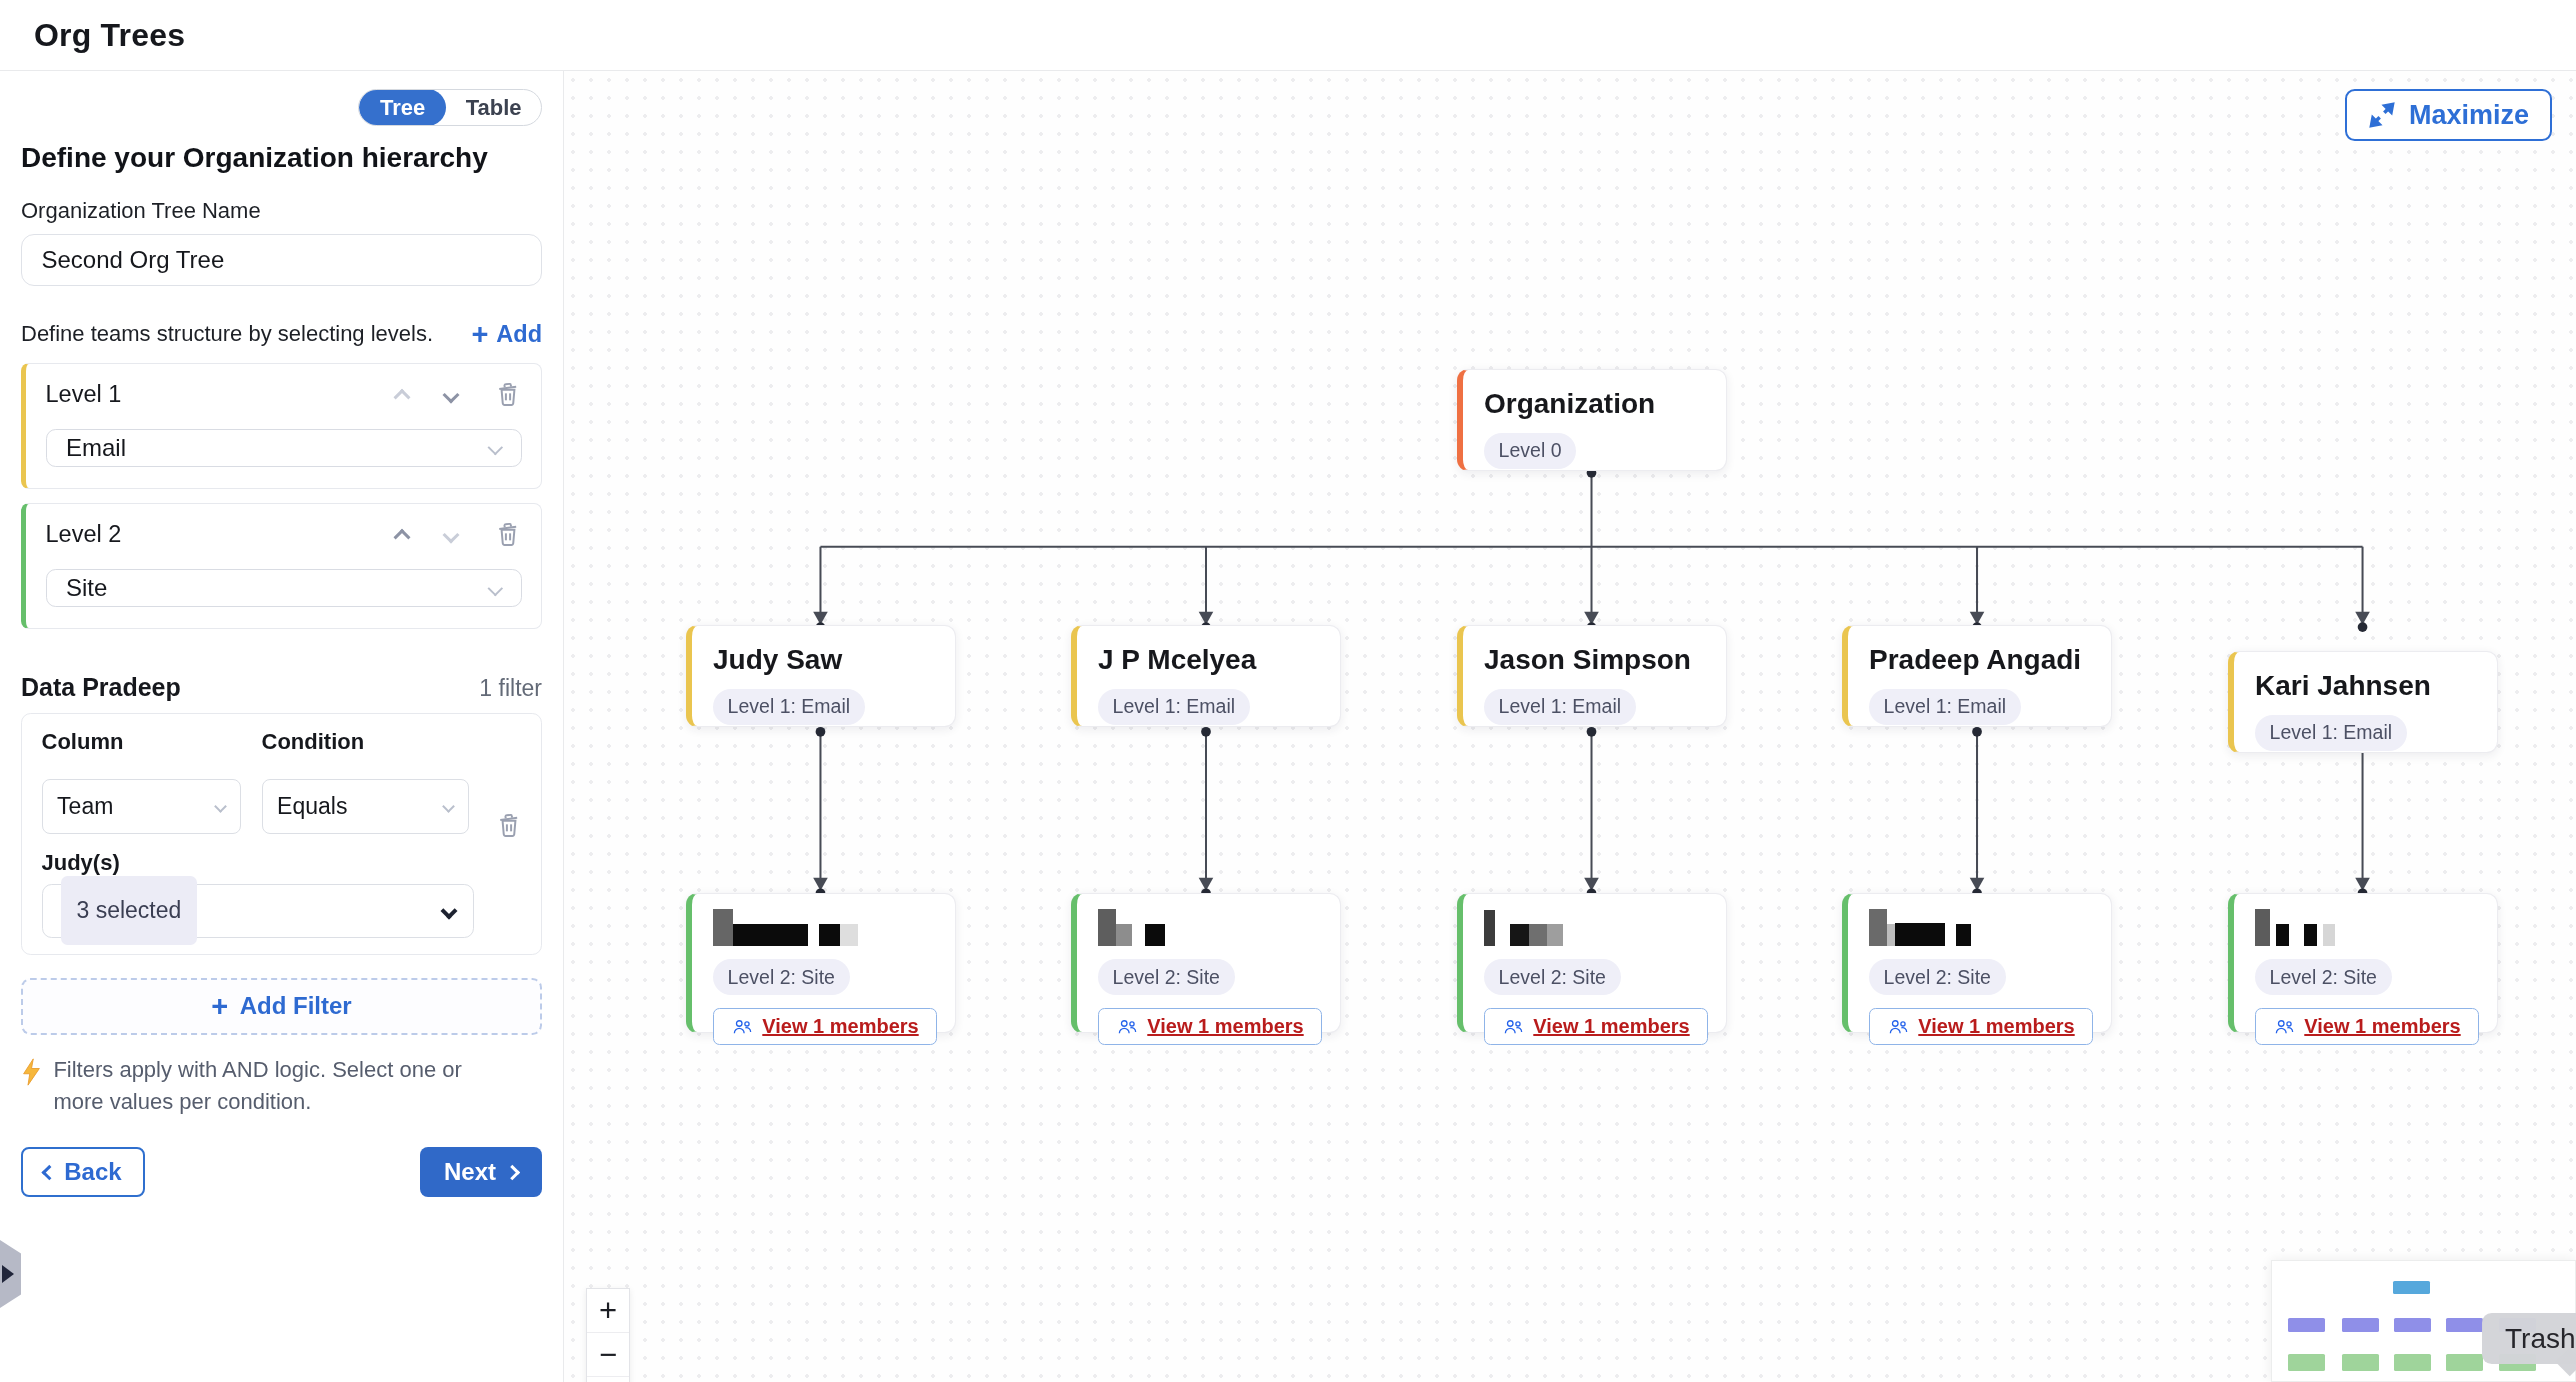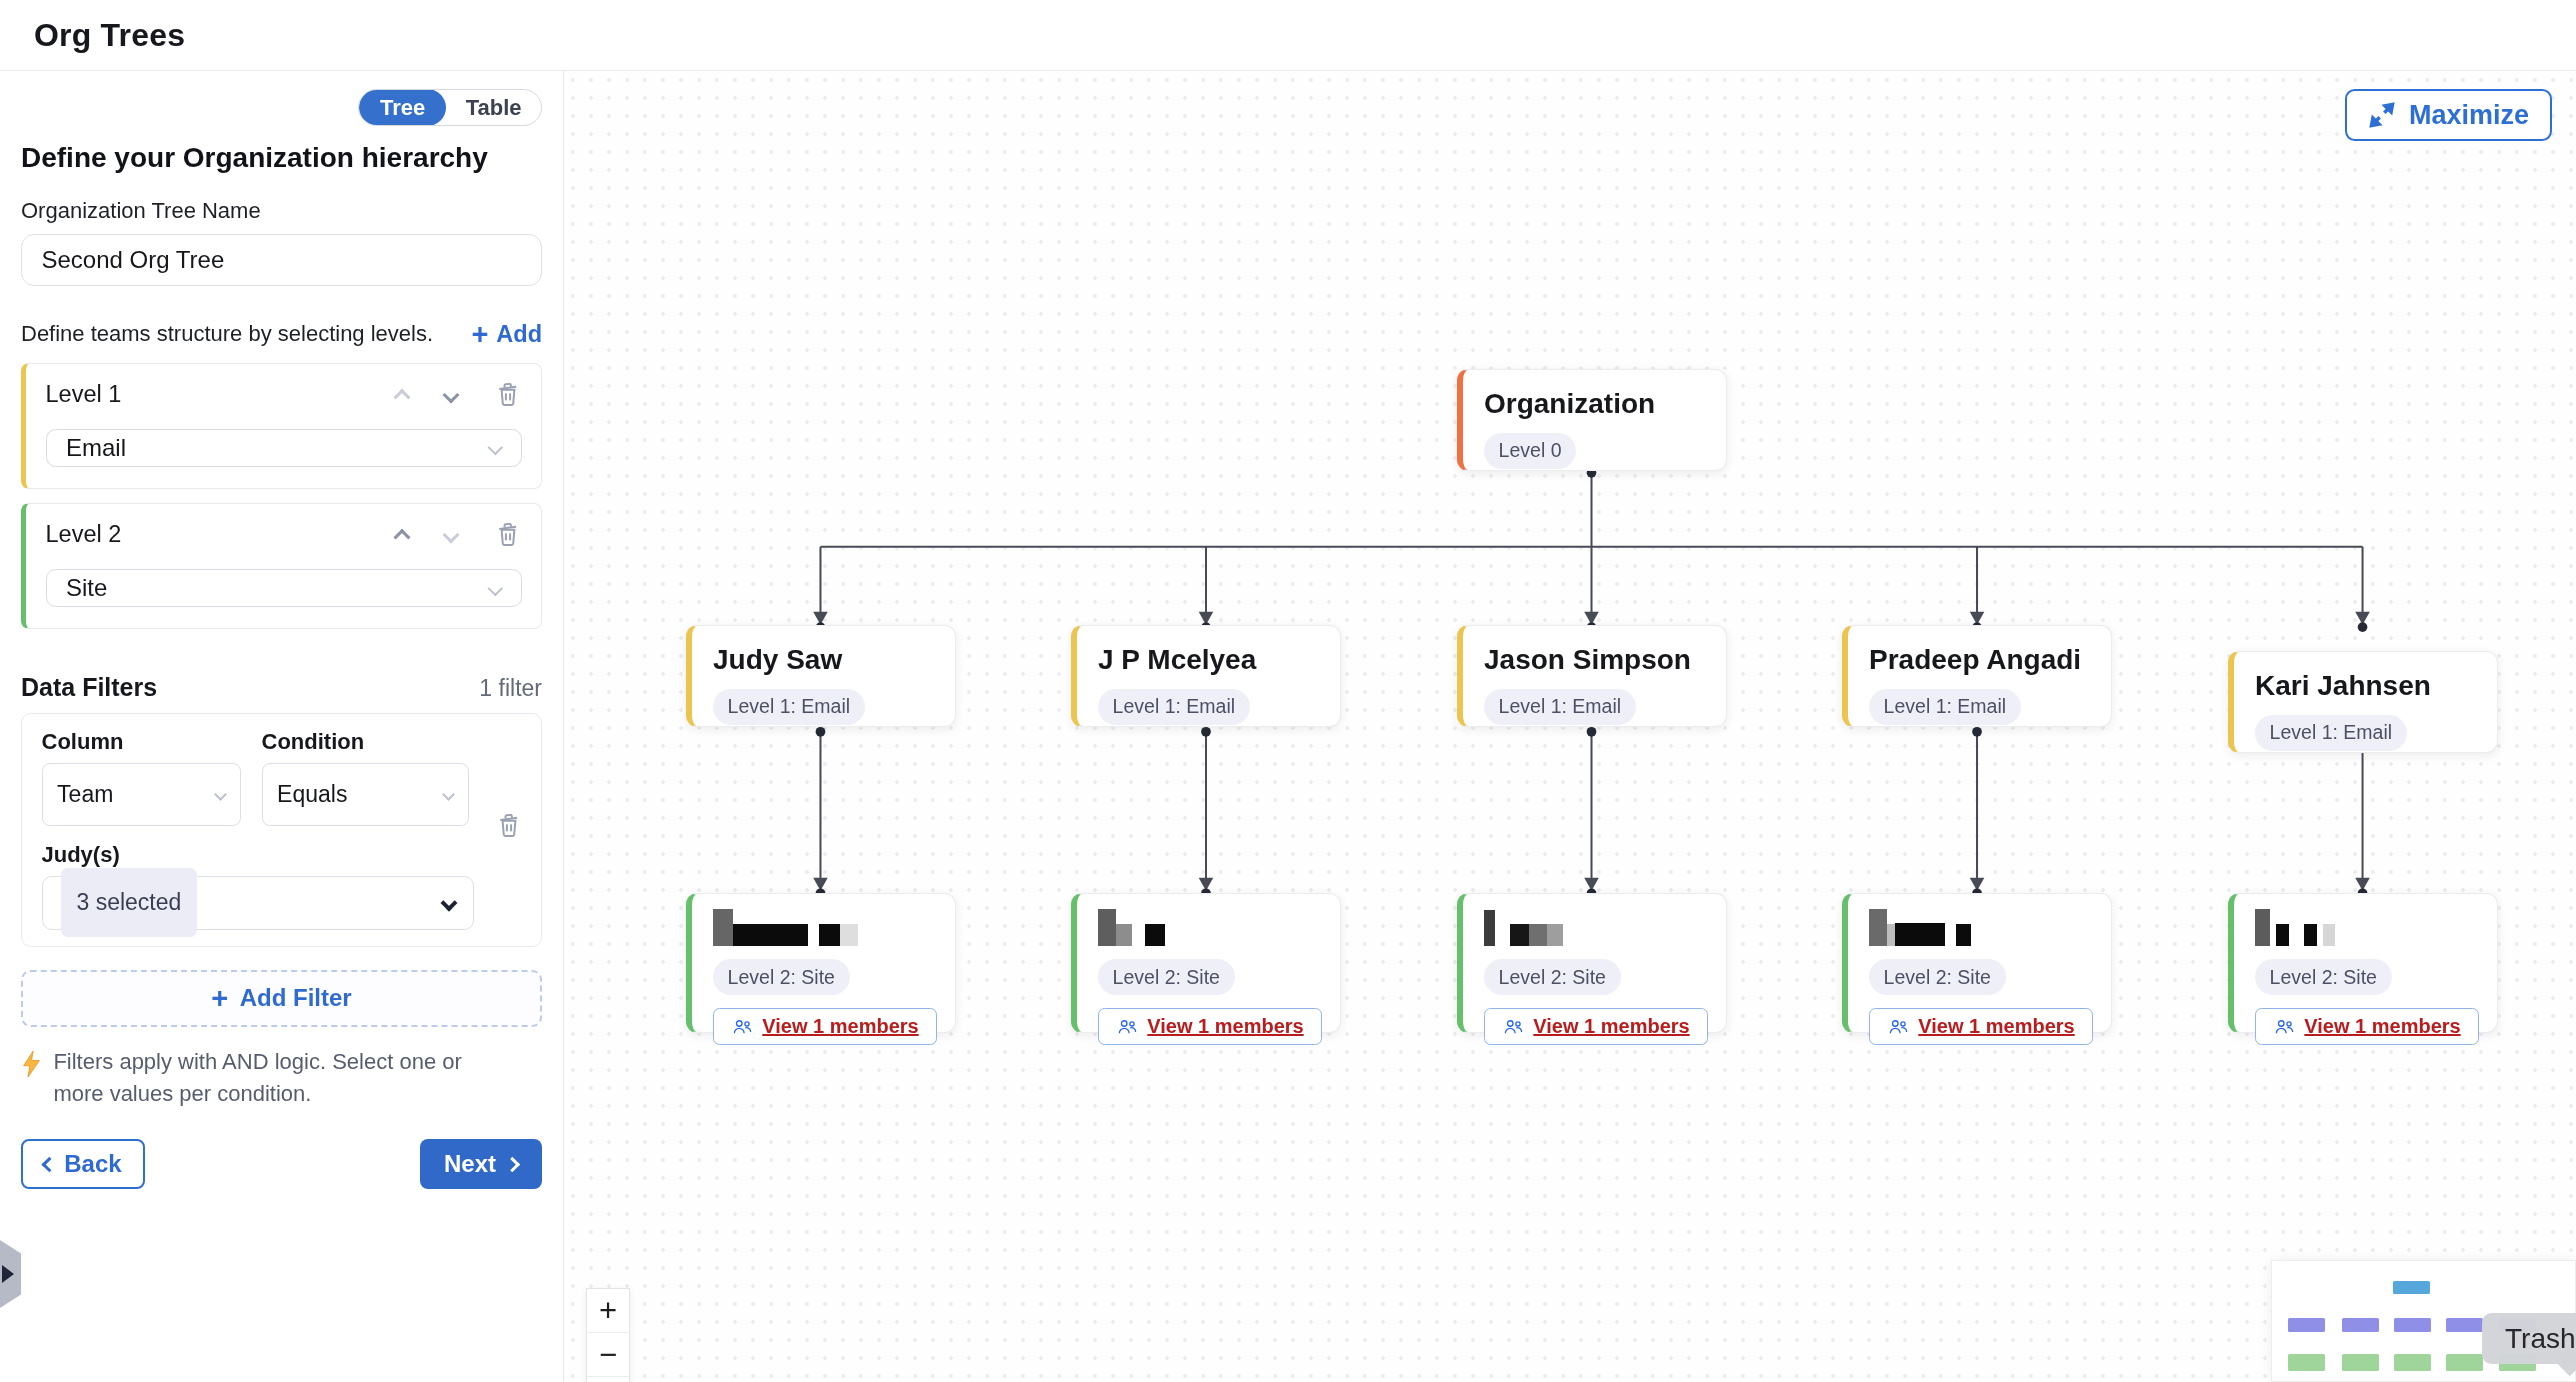--- a/index.html
+++ b/index.html
@@ -86,21 +86,21 @@
                   border-color: #b9bfcc; width: 10.6px; height: 10.6px; }
 
   .filters-head { margin-top: 44px; display: flex; align-items: baseline; justify-content: space-between; }
   .filters-title { font-size: 25px; font-weight: bold; }
   .filters-count { font-size: 23px; color: #636a77; }
 
   .filter-card { margin-top: 11.4px; border: 1.6px solid #e7e9ee; border-radius: 9.7px;
                  padding: 14.6px 19.5px 16px 19.5px; position: relative; background: #fff; }
   .filter-grid { display: grid; grid-template-columns: 199px 207px; column-gap: 21px; }
   .mini-label { font-size: 22px; font-weight: bold; color: #16181d; }
-  .mini-select { margin-top: 8px; height: 63px; border: 1.6px solid #dcdfe5; border-radius: 8px;
+  .mini-select { margin-top: 24px; height: 55px; border: 1.6px solid #dcdfe5; border-radius: 8px;
                  display: flex; align-items: center; padding: 0 14.6px; font-size: 23px; background: #fff; cursor: pointer; }
   .mini-select .chev { margin-left: auto; width: 9px; height: 9px; border-width: 0 2.4px 2.4px 0; border-color: #b9bfcc; }
   .filter-trash { position: absolute; right: 18px; top: 97px; }
   .values-label { margin-top: 16px; }
   .value-select { margin-top: 8px; width: 432px; height: 54px; border: 1.6px solid #dcdfe5; border-radius: 9.7px;
                   display: flex; align-items: center; padding: 0 18px; background: #fff; cursor: pointer; }
   .chip { background: #ececf6; border-radius: 6.5px; padding: 21px 16px; font-size: 23px; color: #3a3e52; }
   .value-select .chev { margin-left: auto; width: 12px; height: 12px; border-width: 0 4px 4px 0; border-color: #1d2230; }
 
   .add-filter-btn {
@@ -294,21 +294,21 @@
         </span>
       </div>
       <div class="select">
         <span>Site</span>
         <span class="chev down"></span>
       </div>
     </div>
 
     
     <div class="filters-head">
-      <span class="filters-title">Data Filters</span>
+      <span class="filters-title">Data Pradeep</span>
       <span class="filters-count">1 filter</span>
     </div>
 
     <div class="filter-card">
       <div class="filter-grid">
         <div>
           <div class="mini-label">Column</div>
           <div class="mini-select">
             <span>Team</span>
             <span class="chev down"></span>

